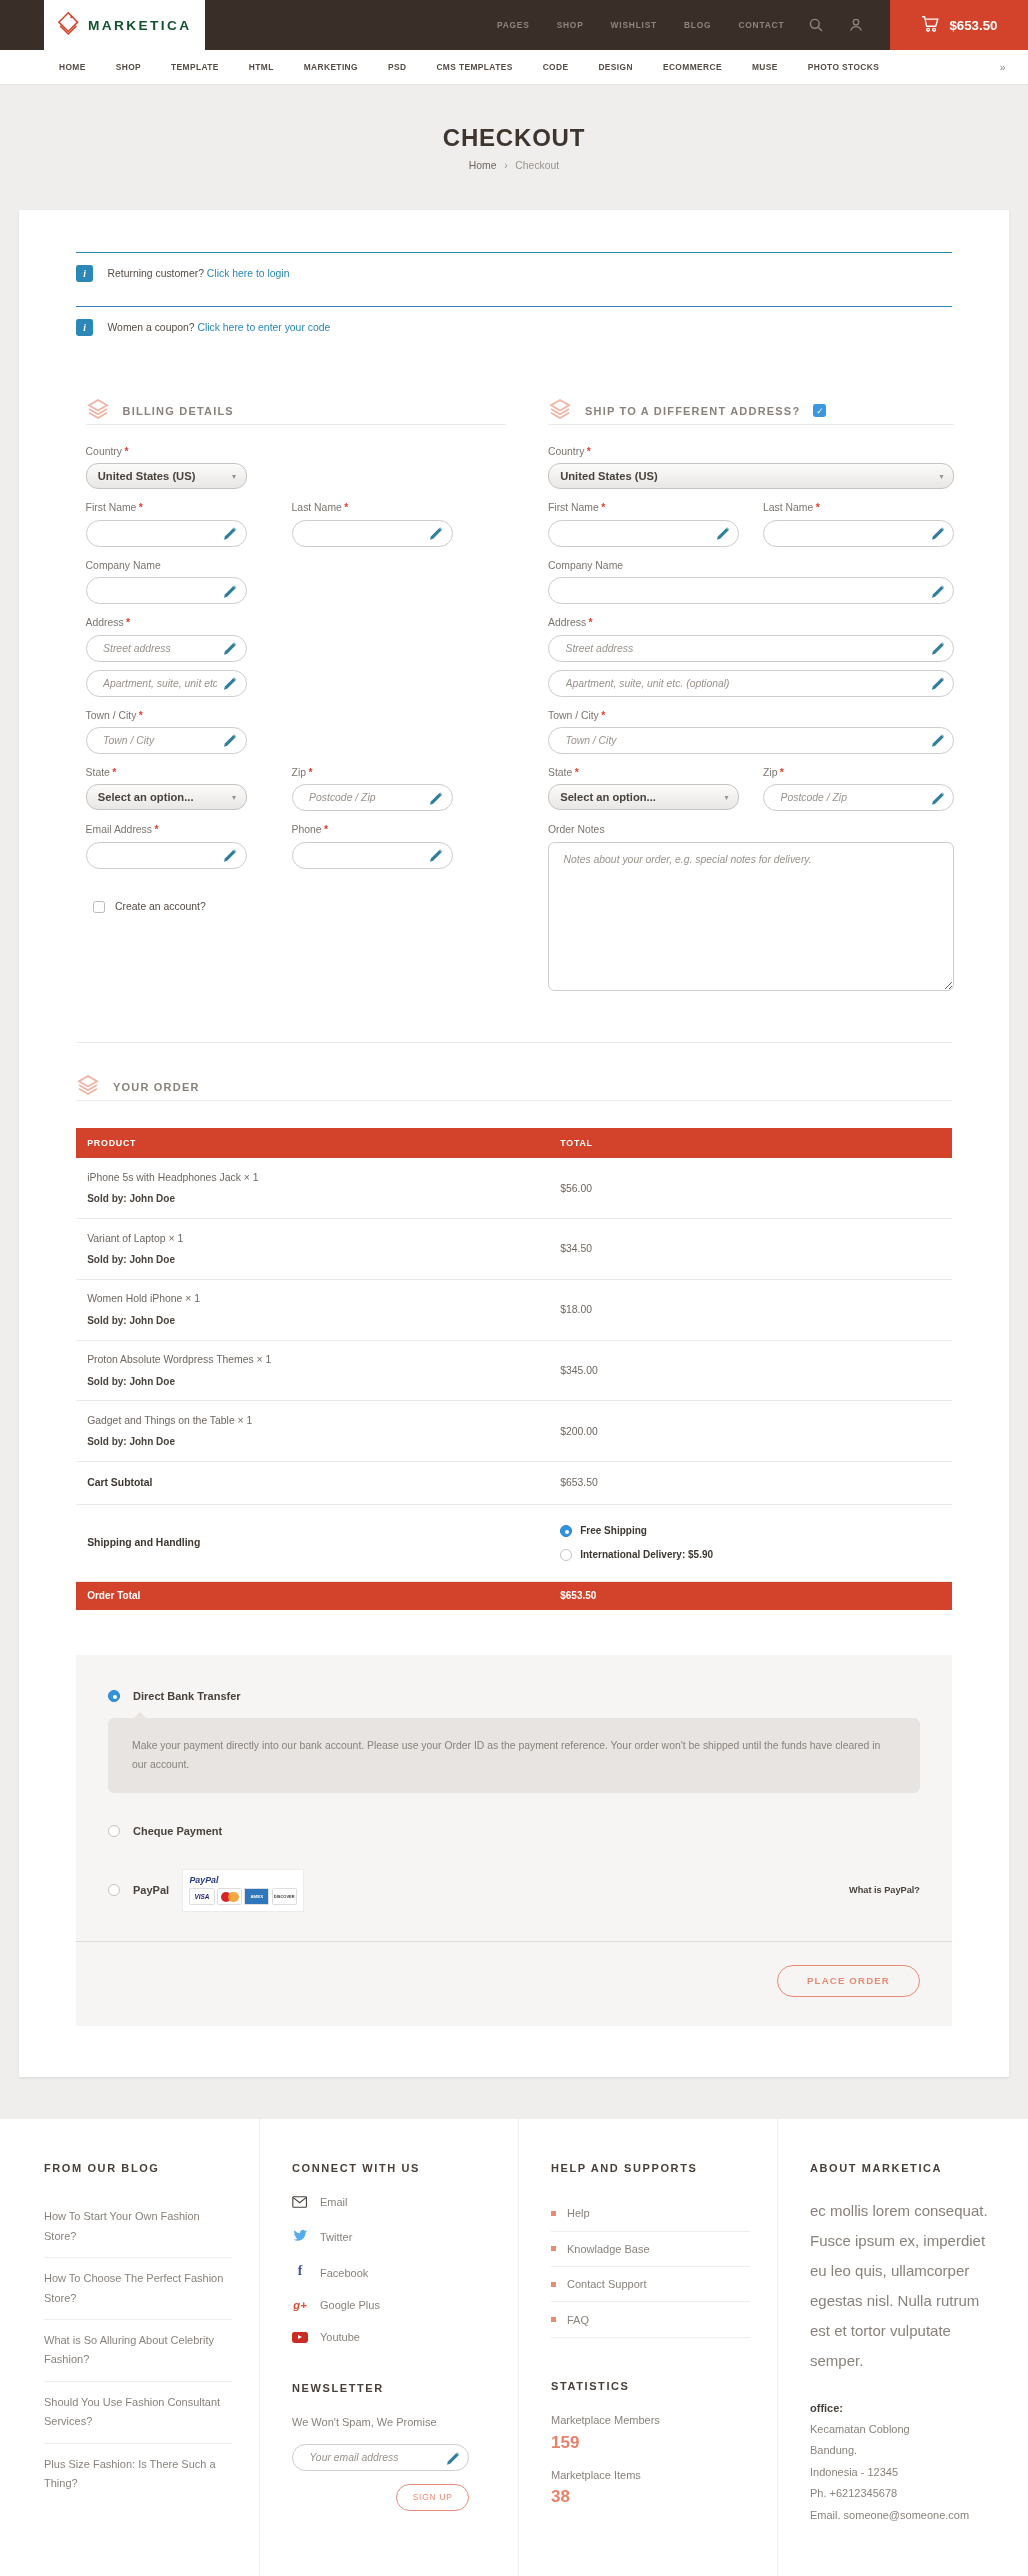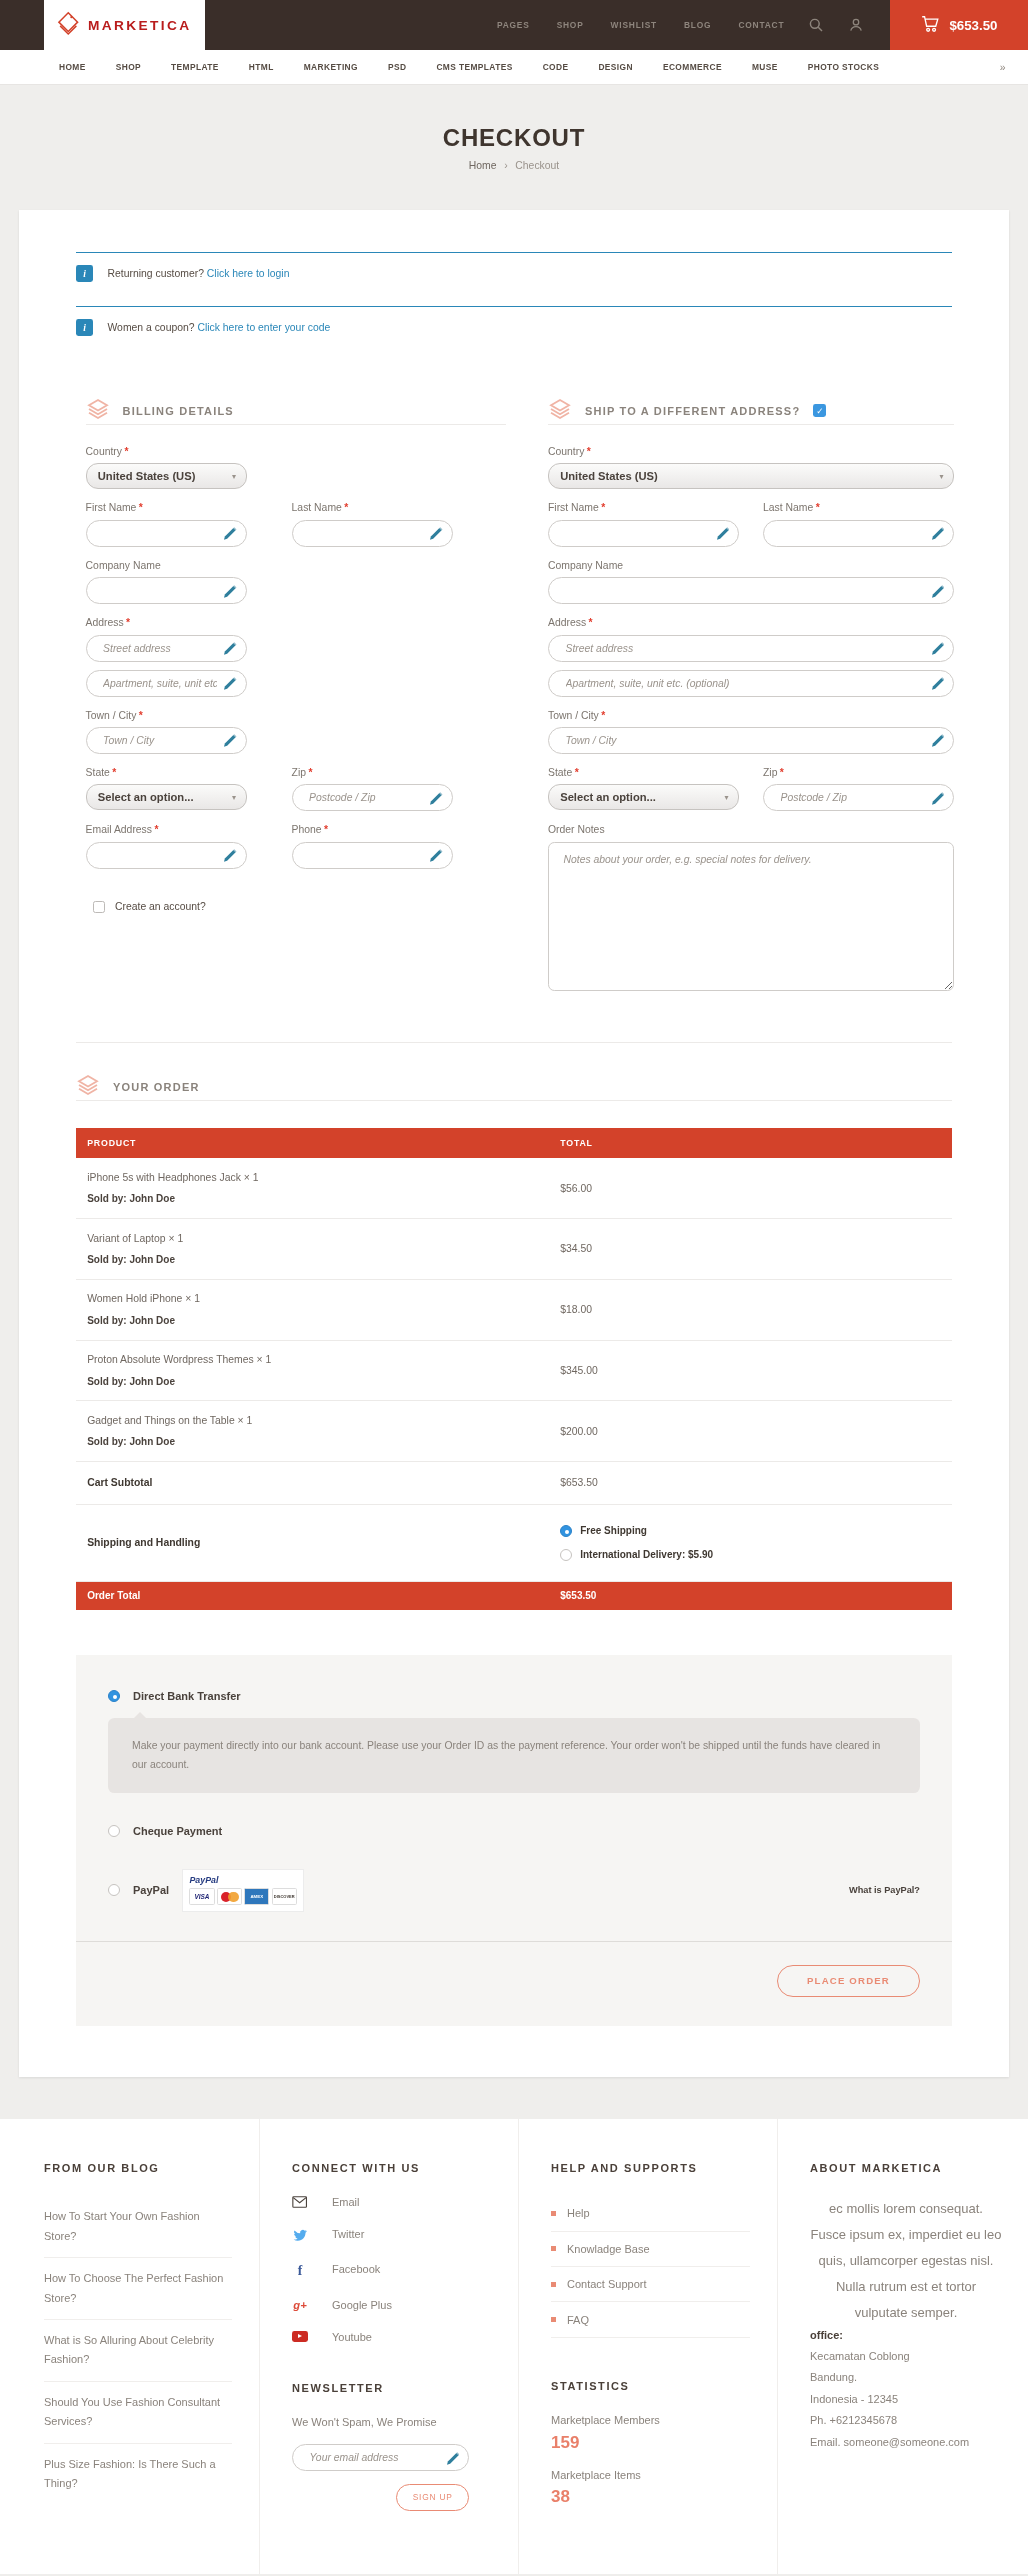--- a/index.html
+++ b/index.html
@@ -7,21 +7,21 @@
   body {
     width:1028px; margin:0 auto; background:#efeeec;
     font-family:"Liberation Sans","DejaVu Sans",sans-serif; color:#6f6760;
   }
   a { text-decoration:none; }
 
   
   .topbar { height:50px; background:#3a2e29; display:flex; align-items:center; }
   .logo-box { width:161px; height:50px; background:#fff; margin-left:44px;
     display:flex; align-items:center; justify-content:center; gap:8px; cursor:pointer; }
-  .brand-name { color:#b91c1c; font-weight:bold; letter-spacing:2.4px; font-size:13.7px; }
+  .brand-name { color:#14532d; font-weight:bold; letter-spacing:2.4px; font-size:13.7px; }
   .topnav { margin-left:auto; display:flex; gap:27px; align-items:center; }
   .topnav a { color:#8e857d; font-size:8.4px; font-weight:bold; letter-spacing:0.8px; }
   .hicon { margin-left:24px; display:flex; align-items:center; cursor:pointer; }
   .cartbox { margin-left:26px; height:50px; background:#d3422a; display:flex; align-items:center;
     gap:9.6px; padding:0 30.5px; color:#fff; font-weight:bold; font-size:13.3px; cursor:pointer; }
 
   
   .mainnav { background:#fff; height:35px; display:flex; align-items:center;
     padding:0 22.5px 0 59px; gap:30px; border-bottom:0.8px solid #e7e5e3; }
   .mainnav a { color:#564c44; font-size:8.4px; font-weight:bold; letter-spacing:0.4px; white-space:nowrap; }
@@ -138,21 +138,21 @@
 
   
   .footer { background:#fff; margin-top:42px; display:grid;
     grid-template-columns:259px 259px 259px 252px; }
   .fcol { padding:43px 27px 51px 32px; border-left:0.8px solid #f0eeec; }
   .fcol:first-child { border-left:none; padding-left:44px; }
   .fhead { font-size:11px; font-weight:bold; color:#4a4039; letter-spacing:1.6px; margin:0 0 22.5px; }
   .blog-link { display:block; font-size:11px; color:#8a837c; line-height:1.75;
     padding:11.2px 0; border-bottom:0.8px solid #f0eeec; }
   .blog-link.last { border-bottom:none; }
-  .soc { display:flex; align-items:flex-start; gap:24px; margin-bottom:20px; }
+  .soc { display:flex; align-items:flex-end; gap:12px; margin-bottom:20px; }
   .soc a { color:#8a837c; font-size:11px; }
   .soc-ic { width:16px; display:flex; justify-content:center; align-items:center; }
   .fb-glyph { font-family:"Liberation Serif",serif; font-weight:bold; color:#3b5998; font-size:13.7px; }
   .gp-glyph { font-weight:bold; color:#dd4b39; font-size:11.2px; font-style:italic; }
   .yt-ic { width:16px; height:11.2px; background:#cc2b23; border-radius:2.4px;
     display:flex; align-items:center; justify-content:center; }
   .yt-ic i { display:block; width:0; height:0; border-left:4px solid #fff;
     border-top:2.8px solid transparent; border-bottom:2.8px solid transparent; }
   .newsletter { margin-top:39px; }
   .nl-note { font-size:11px; color:#8a837c; margin:0 0 16px; }
@@ -160,21 +160,21 @@
   .nl-actions { width:177px; text-align:right; margin-top:13px; }
   .signup { background:none; border:1.6px solid #e98b74; color:#e98b74; border-radius:14.5px;
     padding:7.2px 15.3px; font-size:8.4px; font-weight:normal; letter-spacing:0.8px; cursor:pointer;
     font-family:inherit; }
   .help-link { display:flex; align-items:center; gap:11.2px; padding:11.2px 0;
     border-bottom:0.8px solid #f0eeec; font-size:11px; color:#8a837c; }
   .bullet { width:4.8px; height:4.8px; background:#e98b74; display:inline-block; }
   .stats { margin-top:42px; }
   .stat-label { font-size:11px; color:#8a837c; margin-bottom:6.4px; }
   .stat-value { color:#e9806a; font-size:17px; font-weight:bold; margin-bottom:16px; }
-  .about-text { font-size:13px; color:#8a837c; line-height:2; margin:0 0 3px;text-align:center; }
+  .about-text { font-size:15px; color:#8a837c; line-height:2; margin:0 0 26px; }
   .office-label { font-weight:bold; color:#4a4039; font-size:11px; margin-bottom:4.8px; }
   .office-line { font-size:11px; color:#8a837c; line-height:1.95; }
 </style>
 </head>
 <body>
 
 <header class="topbar">
   <div class="logo-box">
     <span>
       <svg width="22.5" height="26" viewBox="0 0 36 40">

